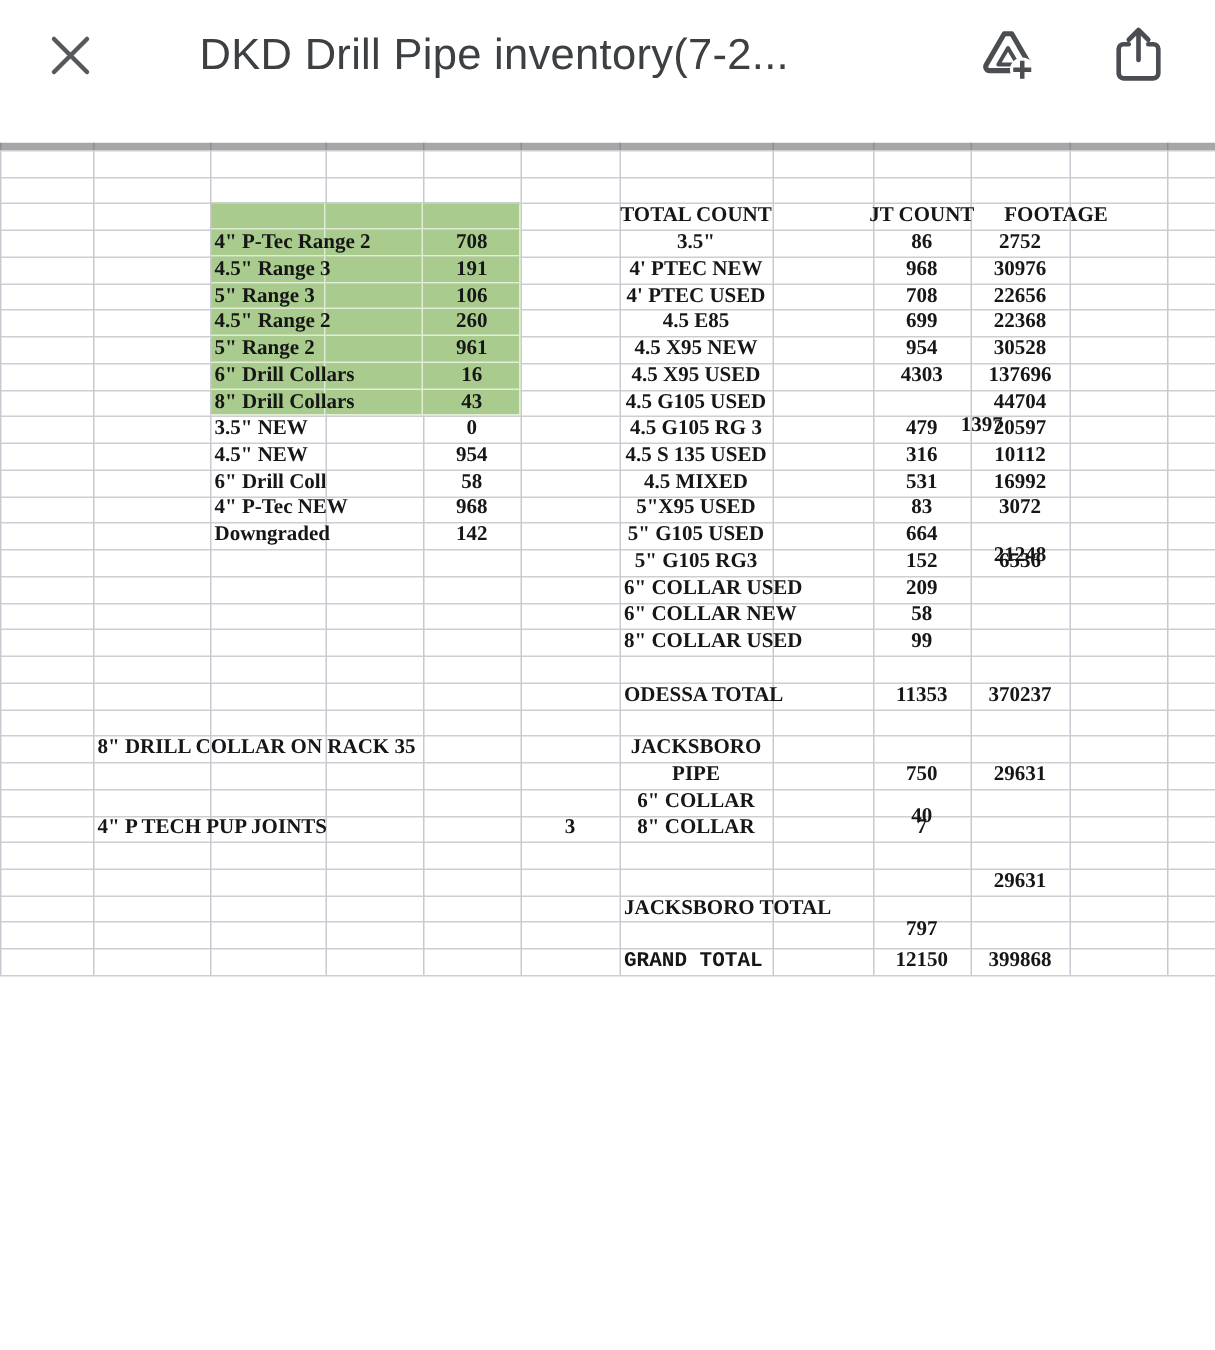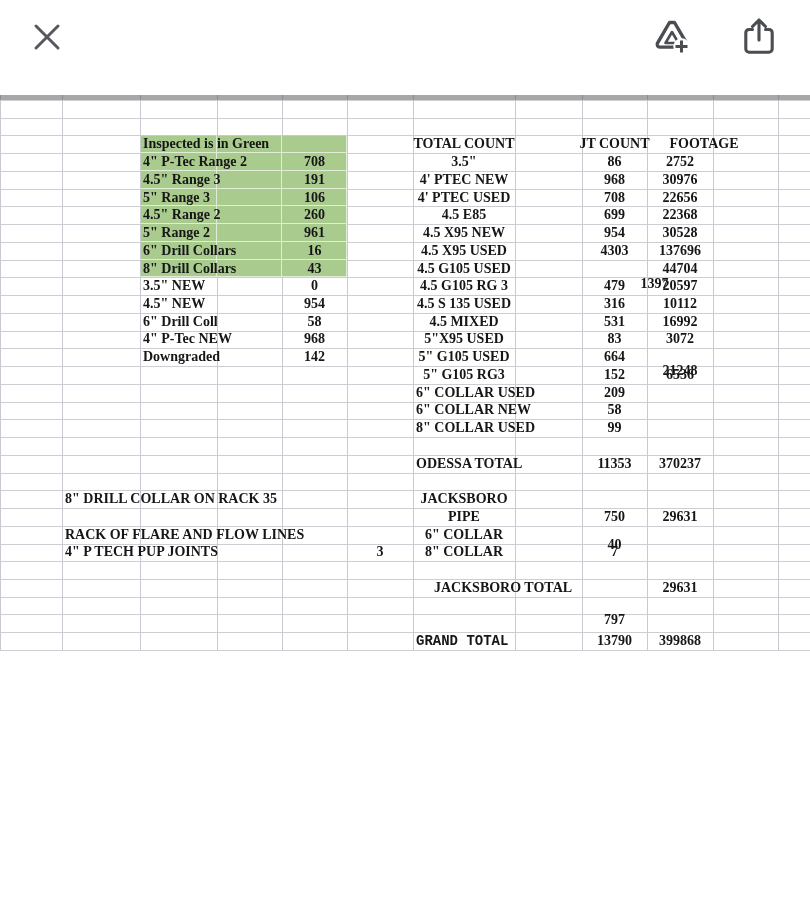--- a/index.html
+++ b/index.html
@@ -39,20 +39,21 @@
 
   <div class="hdr">
     <button class="icon-btn close-btn">
       <span>
         <svg width="46" height="46" viewBox="0 0 46 46">
           <path d="M12 12 L34 34 M34 12 L12 34" stroke="#55585c" stroke-width="3" fill="none" stroke-linecap="round"></path>
         </svg>
       </span>
     </button>
 
+    <div class="file-title">DKD Drill Pipe inventory(7-2...</div>
 
     <button class="icon-btn drive-add-btn">
       <span>
         <svg width="48" height="48" viewBox="0 0 48 48">
           <path d="M21.5 9.5 h5 L38.5 30.2 a2.6 2.6 0 0 1 -2.3 3.9 H11.8 a2.6 2.6 0 0 1 -2.3 -3.9 Z" fill="none" stroke="#4a4d52" stroke-width="3.4" stroke-linejoin="round"></path>
           <path d="M24 19 L30.5 30 H17.5 Z" fill="none" stroke="#4a4d52" stroke-width="2.6" stroke-linejoin="round"></path>
           <circle cx="33.5" cy="33.5" r="8.2" fill="#ffffff"></circle>
           <path d="M33.5 27.5 v12 M27.5 33.5 h12" stroke="#4a4d52" stroke-width="3" fill="none"></path>
         </svg>
       </span>
@@ -144,21 +145,20 @@
       <div class="gcell" style="left: 282px; top: 111.44px; width: 65px; height: 17.74px;"></div>
       <div class="gcell gl" style="left: 140px; top: 129.18px; width: 77px; height: 17.74px;"></div>
       <div class="gcell" style="left: 217px; top: 129.18px; width: 65px; height: 17.74px;"></div>
       <div class="gcell" style="left: 282px; top: 129.18px; width: 65px; height: 17.74px;"></div>
       <div class="gcell gl" style="left: 140px; top: 146.92px; width: 77px; height: 17.74px;"></div>
       <div class="gcell" style="left: 217px; top: 146.92px; width: 65px; height: 17.74px;"></div>
       <div class="gcell" style="left: 282px; top: 146.92px; width: 65px; height: 17.74px;"></div>
       <div class="gcell gl" style="left: 140px; top: 164.66px; width: 77px; height: 17.74px;"></div>
       <div class="gcell" style="left: 217px; top: 164.66px; width: 65px; height: 17.74px;"></div>
       <div class="gcell" style="left: 282px; top: 164.66px; width: 65px; height: 17.74px;"></div>
-      <div class="cell a-l" style="left: 140px; top: 40.48px; width: 207px; height: 17.74px;">Inspected is in Green</div>
       <div class="cell a-l" style="left: 140px; top: 58.22px; width: 142px; height: 17.74px;">4" P-Tec Range 2</div>
       <div class="cell a-c" style="left: 282px; top: 58.22px; width: 65px; height: 17.74px;">708</div>
       <div class="cell a-l" style="left: 140px; top: 75.96px; width: 142px; height: 17.74px;">4.5" Range 3</div>
       <div class="cell a-c" style="left: 282px; top: 75.96px; width: 65px; height: 17.74px;">191</div>
       <div class="cell a-l" style="left: 140px; top: 93.7px; width: 142px; height: 17.74px;">5" Range 3</div>
       <div class="cell a-c" style="left: 282px; top: 93.7px; width: 65px; height: 17.74px;">106</div>
       <div class="cell a-l" style="left: 140px; top: 111.44px; width: 142px; height: 17.74px;">4.5" Range 2</div>
       <div class="cell a-c" style="left: 282px; top: 111.44px; width: 65px; height: 17.74px;">260</div>
       <div class="cell a-l" style="left: 140px; top: 129.18px; width: 142px; height: 17.74px;">5" Range 2</div>
       <div class="cell a-c" style="left: 282px; top: 129.18px; width: 65px; height: 17.74px;">961</div>
@@ -170,21 +170,20 @@
       <div class="cell a-c" style="left: 282px; top: 182.4px; width: 65px; height: 17.74px;">0</div>
       <div class="cell a-l" style="left: 140px; top: 200.14px; width: 142px; height: 17.74px;">4.5" NEW</div>
       <div class="cell a-c" style="left: 282px; top: 200.14px; width: 65px; height: 17.74px;">954</div>
       <div class="cell a-l clip" style="left: 140px; top: 217.88px; width: 77px; height: 17.74px;">6" Drill Collar</div>
       <div class="cell a-c" style="left: 282px; top: 217.88px; width: 65px; height: 17.74px;">58</div>
       <div class="cell a-l" style="left: 140px; top: 235.62px; width: 142px; height: 17.74px;">4" P-Tec NEW</div>
       <div class="cell a-c" style="left: 282px; top: 235.62px; width: 65px; height: 17.74px;">968</div>
       <div class="cell a-l" style="left: 140px; top: 253.36px; width: 142px; height: 17.74px;">Downgraded</div>
       <div class="cell a-c" style="left: 282px; top: 253.36px; width: 65px; height: 17.74px;">142</div>
       <div class="cell a-l" style="left: 62px; top: 395.28px; width: 285px; height: 17.74px;">8" DRILL COLLAR ON RACK 35</div>
-      <div class="cell a-l" style="left: 62px; top: 430.76px; width: 285px; height: 17.74px;">RACK OF FLARE AND FLOW LINES</div>
       <div class="cell a-l" style="left: 62px; top: 448.5px; width: 285px; height: 17.74px;">4" P TECH PUP JOINTS</div>
       <div class="cell a-c" style="left: 347px; top: 448.5px; width: 66px; height: 17.74px;">3</div>
       <div class="cell a-c" style="left: 413px; top: 40.48px; width: 102px; height: 17.74px;">TOTAL COUNT</div>
       <div class="cell a-c" style="left: 582px; top: 40.48px; width: 65px; height: 17.74px;">JT COUNT</div>
       <div class="cell a-c" style="left: 631px; top: 40.48px; width: 66px; height: 17.74px; margin-left: 40px;">FOOTAGE</div>
       <div class="cell a-c" style="left: 413px; top: 58.22px; width: 102px; height: 17.74px;">3.5"</div>
       <div class="cell a-c" style="left: 582px; top: 58.22px; width: 65px; height: 17.74px;">86</div>
       <div class="cell a-c" style="left: 647px; top: 58.22px; width: 66px; height: 17.74px;">2752</div>
       <div class="cell a-c" style="left: 413px; top: 75.96px; width: 102px; height: 17.74px;">4' PTEC NEW</div>
       <div class="cell a-c" style="left: 582px; top: 75.96px; width: 65px; height: 17.74px;">968</div>
@@ -232,21 +231,21 @@
       <div class="cell a-c" style="left: 582px; top: 359.8px; width: 65px; height: 17.74px;">11353</div>
       <div class="cell a-c" style="left: 647px; top: 359.8px; width: 66px; height: 17.74px;">370237</div>
       <div class="cell a-c" style="left: 413px; top: 395.28px; width: 102px; height: 17.74px;">JACKSBORO</div>
       <div class="cell a-c" style="left: 413px; top: 413.02px; width: 102px; height: 17.74px;">PIPE</div>
       <div class="cell a-c" style="left: 582px; top: 413.02px; width: 65px; height: 17.74px;">750</div>
       <div class="cell a-c" style="left: 647px; top: 413.02px; width: 66px; height: 17.74px;">29631</div>
       <div class="cell a-c" style="left: 413px; top: 430.76px; width: 102px; height: 17.74px;">6" COLLAR</div>
       <div class="cell a-c" style="left: 582px; top: 441px; width: 65px; height: 17.74px; text-align: right;">40</div>
       <div class="cell a-c" style="left: 413px; top: 448.5px; width: 102px; height: 17.74px;">8" COLLAR</div>
       <div class="cell a-c" style="left: 582px; top: 448.5px; width: 65px; height: 17.74px;">7</div>
-      <div class="cell a-l" style="left: 413px; top: 484px; width: 169px; height: 17.74px; margin-left: 18px;">JACKSBORO TOTAL</div>
+      <div class="cell a-l" style="left: 413px; top: 502px; width: 169px; height: 17.74px;">JACKSBORO TOTAL</div>
       <div class="cell a-c" style="left: 582px; top: 483.98px; width: 65px; height: 17.74px; margin-top: 32px;">797</div>
       <div class="cell a-c" style="left: 647px; top: 483.98px; width: 66px; height: 17.74px;">29631</div>
       <div class="cell a-l" style="left: 413px; top: 537.2px; width: 102px; height: 17.74px; font-family: Liberation Mono, monospace;">GRAND TOTAL</div>
-      <div class="cell a-c" style="left: 582px; top: 537.2px; width: 65px; height: 17.74px;">13790</div>
+      <div class="cell a-c" style="left: 582px; top: 537.2px; width: 65px; height: 17.74px;">12150</div>
       <div class="cell a-c" style="left: 647px; top: 537.2px; width: 66px; height: 17.74px;">399868</div>
     </div>
 
 </div>
 
 </body></html>

